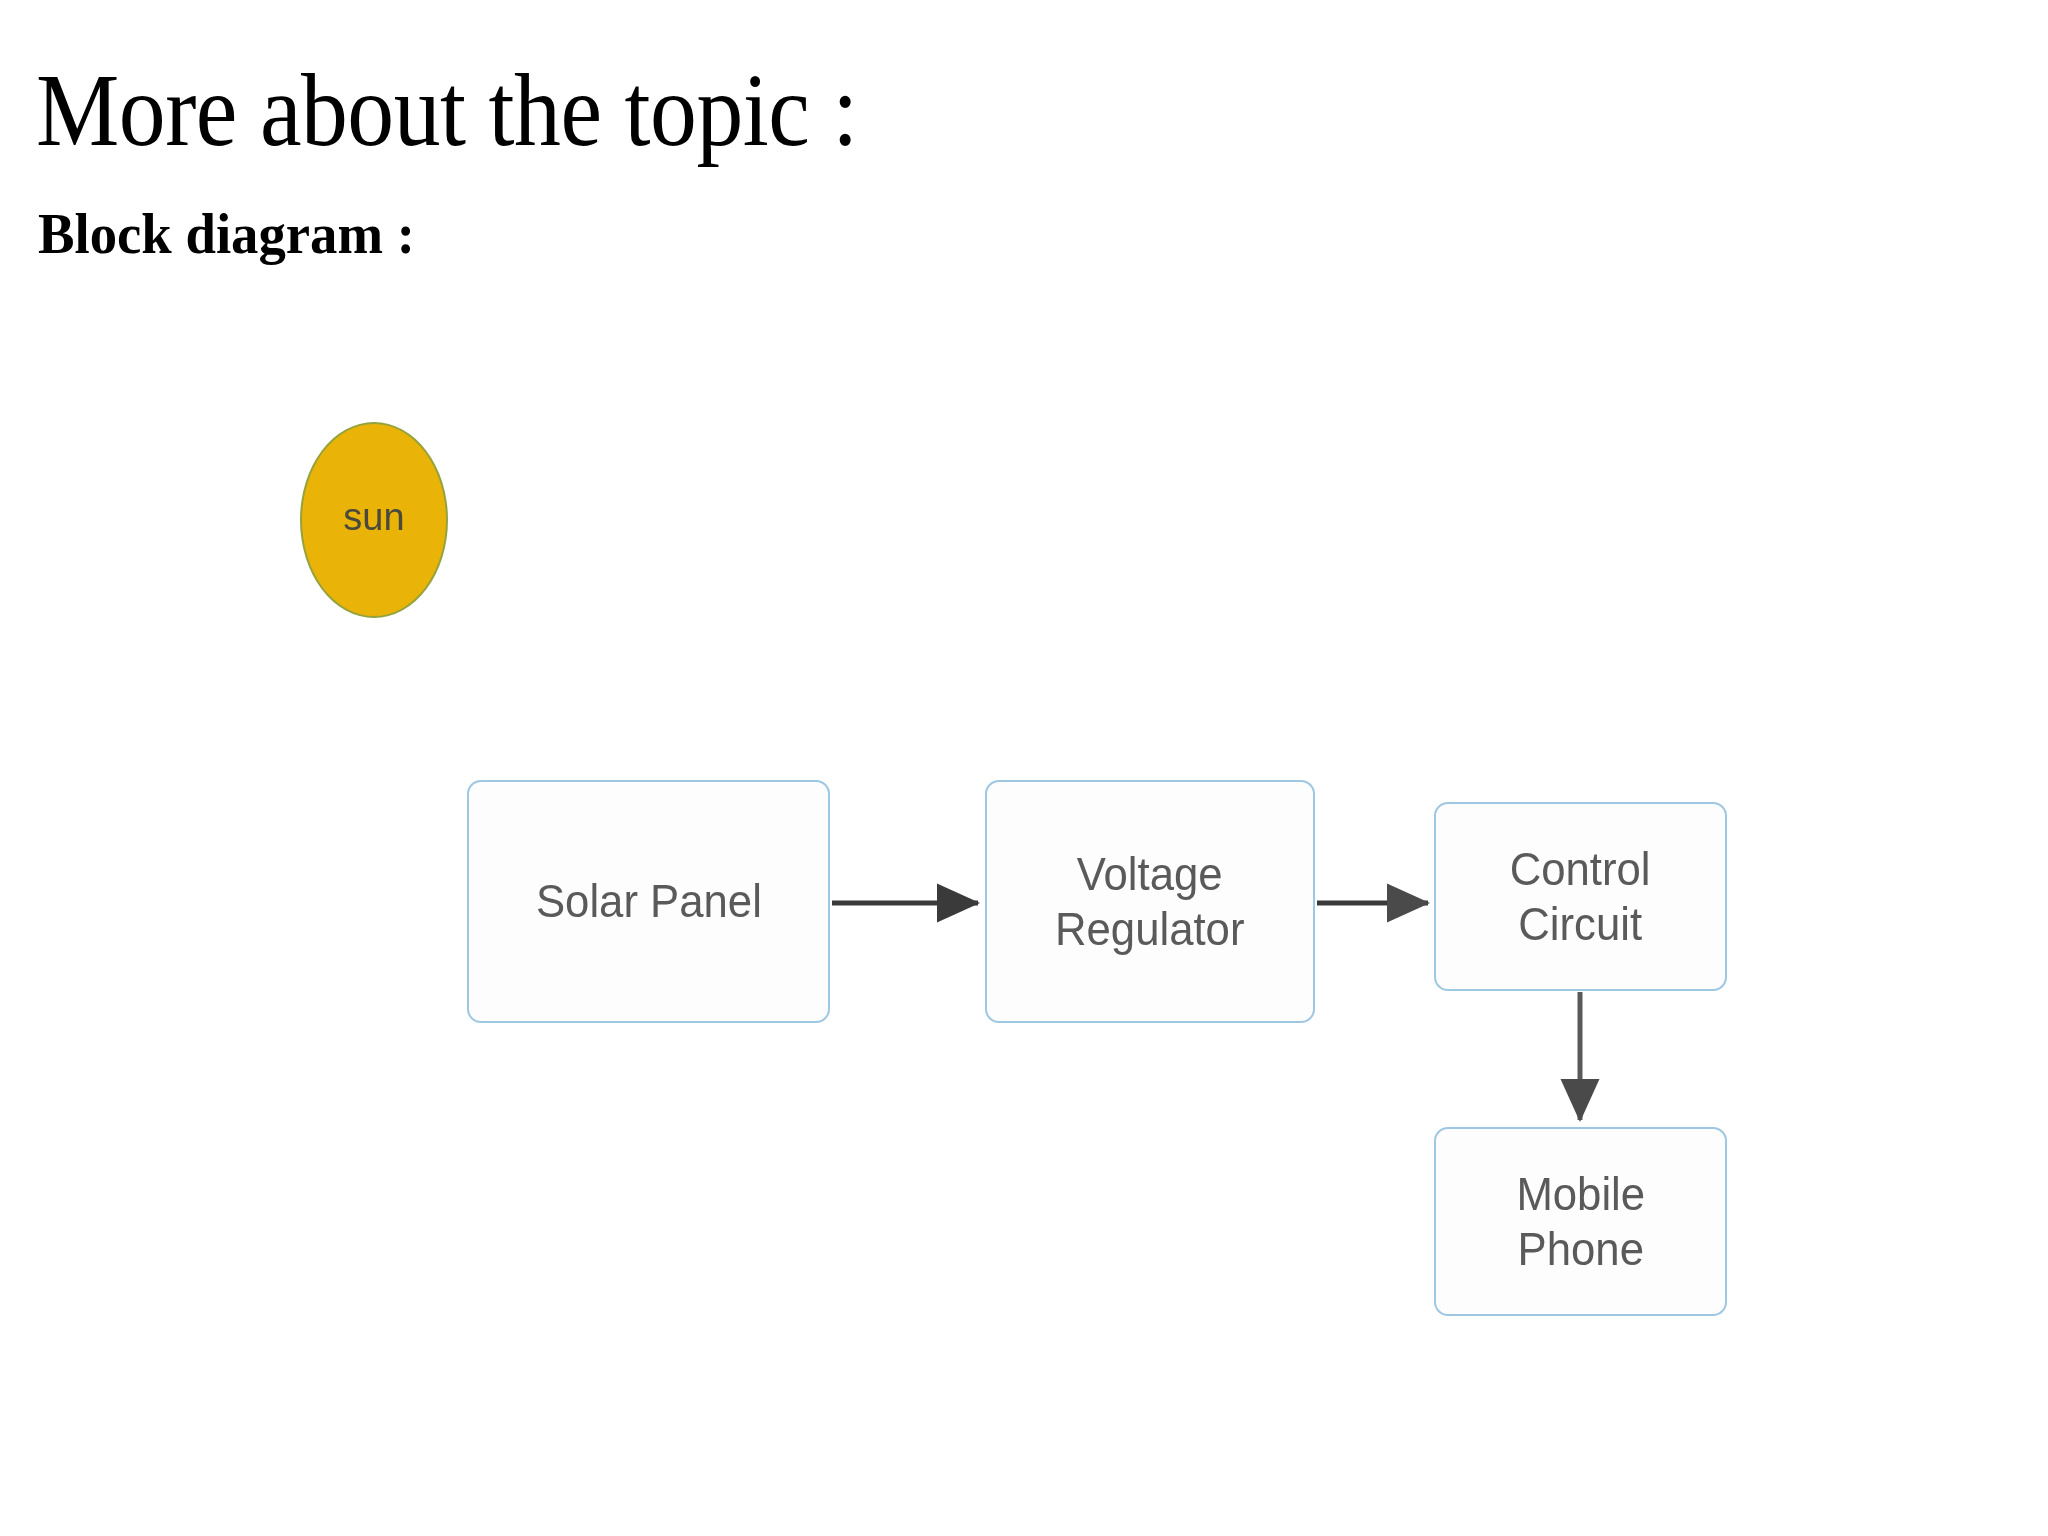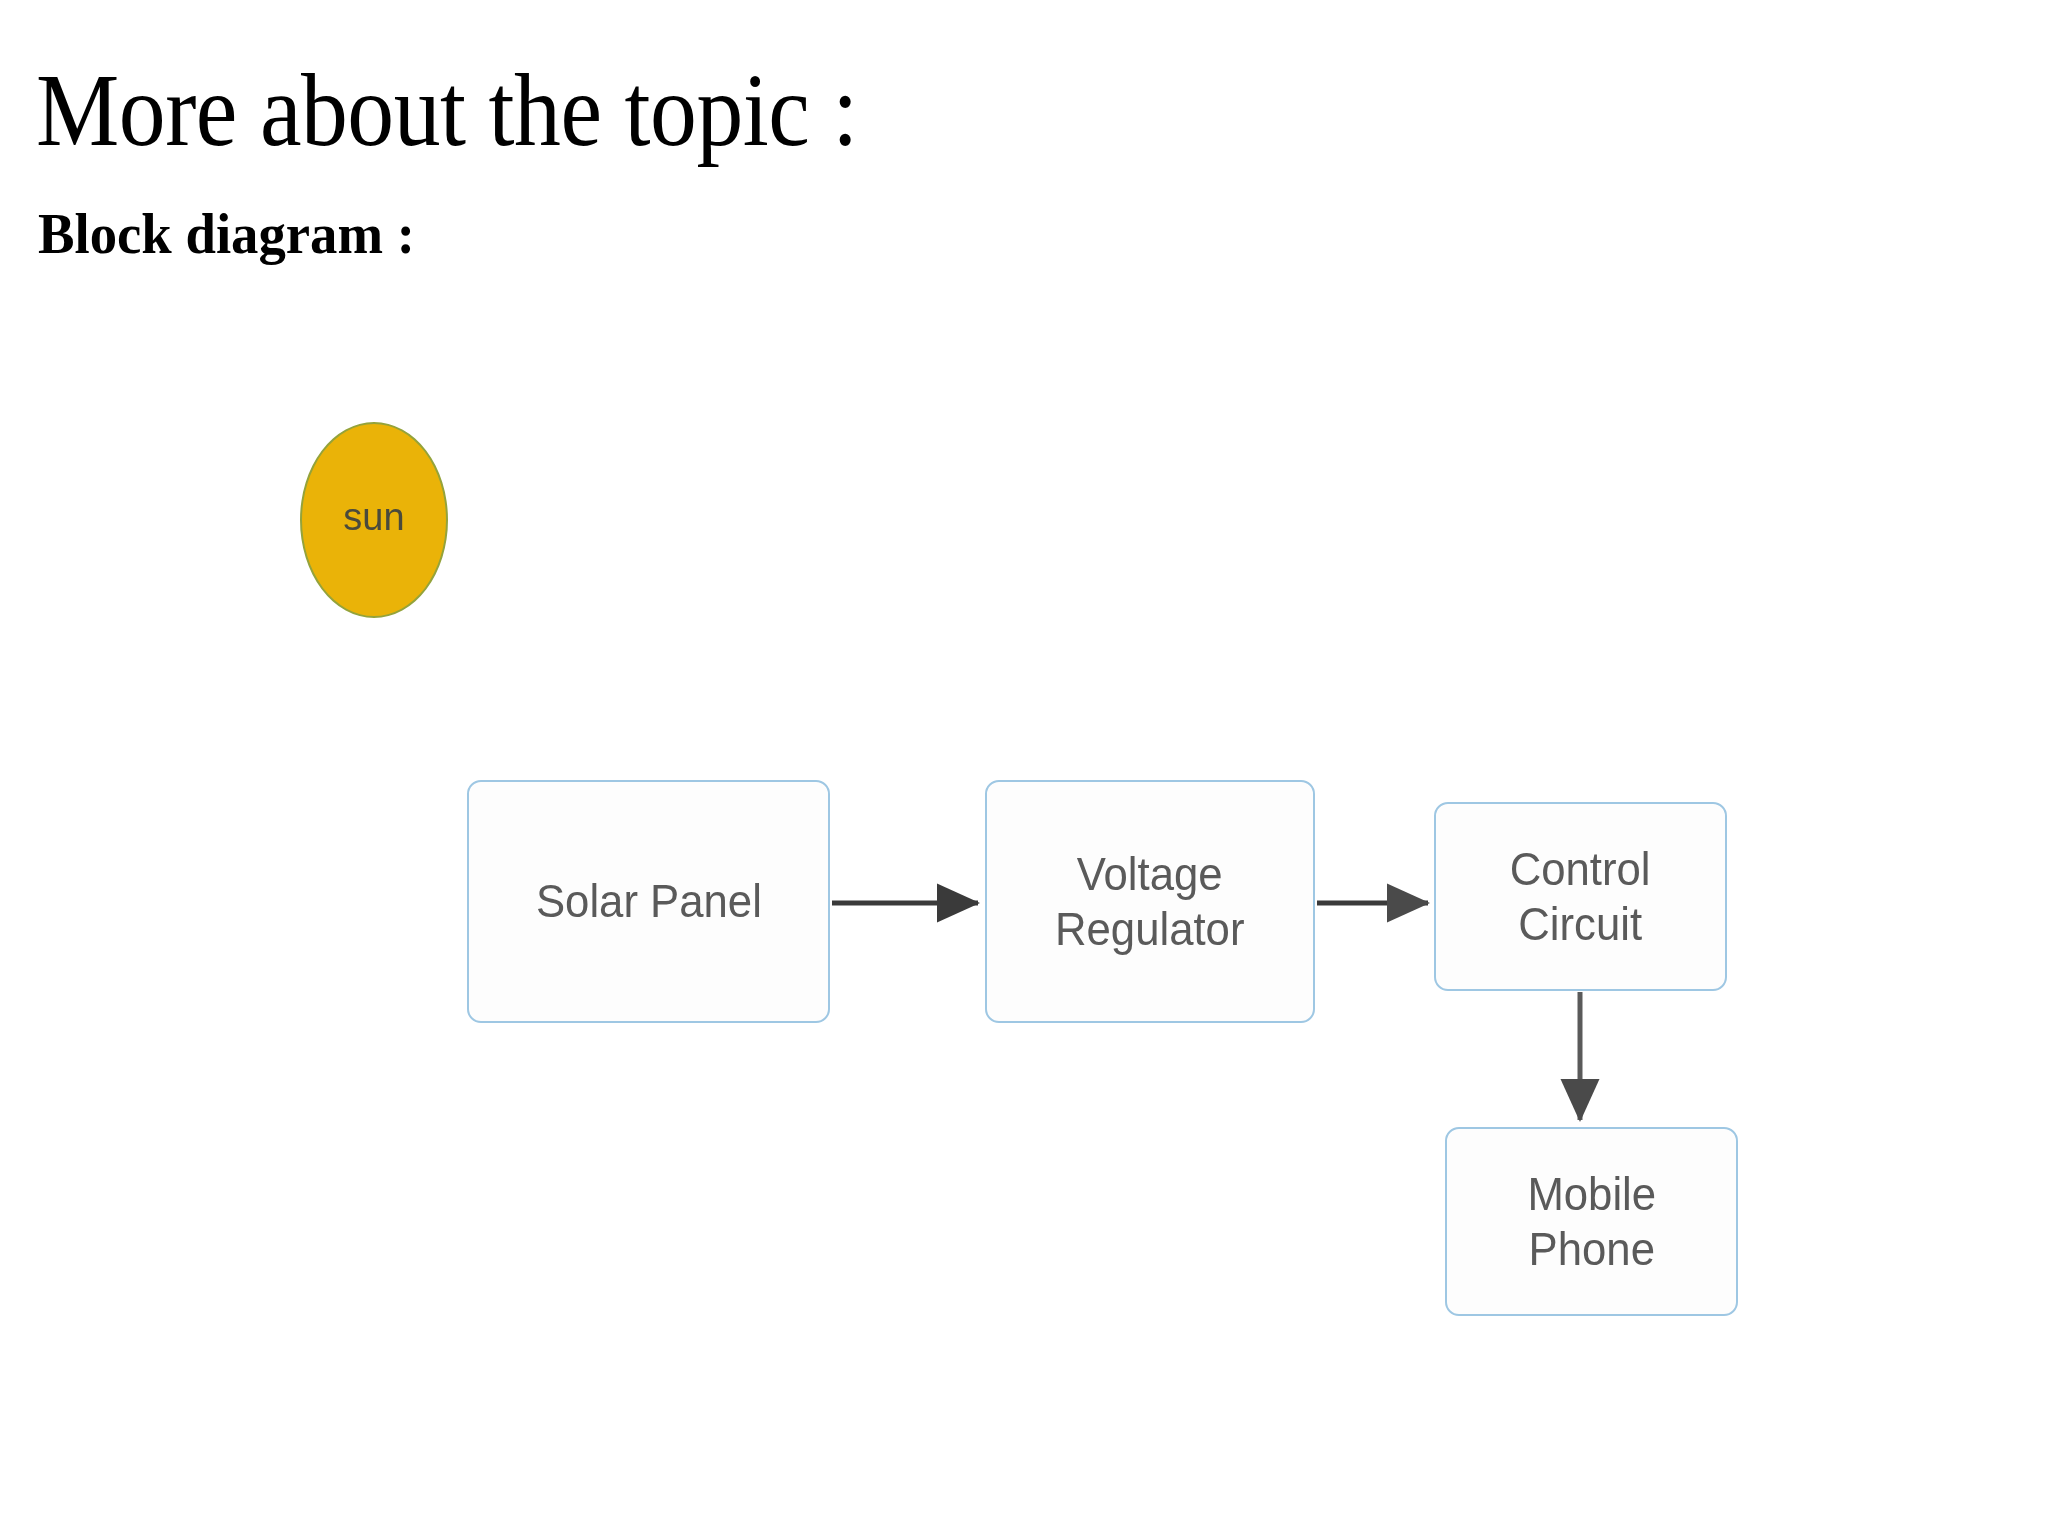--- a/index.html
+++ b/index.html
@@ -115,21 +115,20 @@
     left: 1434px;
     top: 802px;
     width: 293px;
     height: 189px;
   }
   #block-mobile-phone {
     left: 1434px;
     top: 1127px;
     width: 293px;
     height: 189px;
-    margin-left: 11px;
   }
 
   
   #connectors {
     position: absolute;
     left: 0;
     top: 0;
     width: 2048px;
     height: 1536px;
     pointer-events: none;

